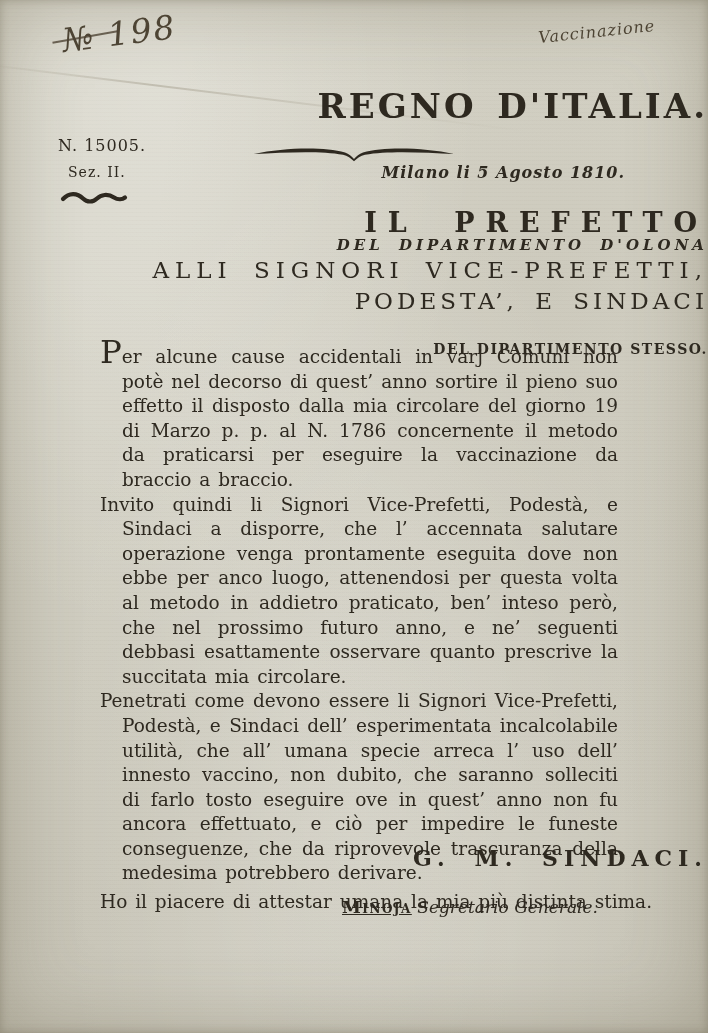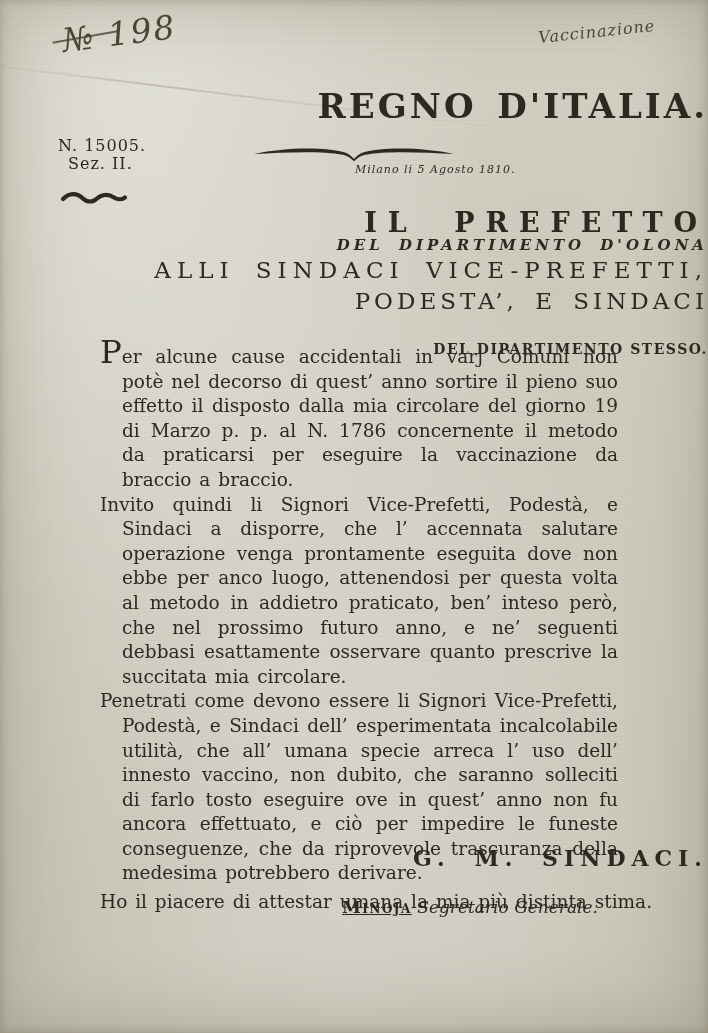--- a/index.html
+++ b/index.html
@@ -48,25 +48,25 @@
     transform: rotate(-10deg);
   }
 
   .centered { position: absolute; left: 0; width: 708px; text-align: right; white-space: nowrap; }
 
   .title { top: 86px; font-size: 34px; letter-spacing: 3px; word-spacing: 6px; font-weight: 600; }
 
   .title-flourish { position: absolute; left: 50%; top: 144px; transform: translateX(-50%); }
 
   .ref-num  { position: absolute; left: 58px; top: 136px; font-size: 16px; letter-spacing: 1px; }
-  .ref-sez  { position: absolute; left: 68px; top: 154px; font-size: 16px; letter-spacing: 1px; }
+  .ref-sez  { position: absolute; left: 68px; top: 164px; font-size: 14px; letter-spacing: 1px; }
   .ref-flourish { position: absolute; left: 60px; top: 190px; }
 
-  .dateline { position: absolute; left: 355px; top: 163px; width: 270px; text-align: left;
-              font-style: italic; font-size: 11px; letter-spacing: 1px; }
+  .dateline { position: absolute; left: 355px; top: 163px; width: 270px; text-align: right;
+              font-style: italic; font-size: 16px; letter-spacing: 1px; font-weight: bold; }
 
   .h-prefetto   { top: 207px; font-size: 27px; letter-spacing: 11px; word-spacing: 16px; font-weight: 600; }
   .h-olona      { top: 236px; font-size: 15px; font-style: italic; letter-spacing: 4px; word-spacing: 6px; font-weight: 600; }
   .h-alli       { top: 257px; font-size: 23px; letter-spacing: 6px; word-spacing: 8px; font-weight: 500; }
   .h-podesta    { top: 288px; font-size: 23px; letter-spacing: 4px; word-spacing: 6px; font-weight: 500; }
   .h-stesso     { top: 317px; font-size: 14px; letter-spacing: 1.5px; font-weight: 700; margin-top: 24px; }
 
   .body-text {
     position: absolute;
     left: 100px; top: 341px;
@@ -124,21 +124,21 @@
   <div class="ref-flourish">
     <svg width="68" height="16" viewBox="0 0 68 16">
       <path class="ink-stroke" stroke-width="4.2" d="M3 9 C 9 2.5, 17 2.5, 23 8.5 C 27 12.5, 33 12.5, 37 8.5 C 41 4.5, 48 3.5, 54 7.5 C 58 10.2, 62.5 9.5, 65 7.5"></path>
     </svg>
   </div>
 
   <div class="dateline">Milano li 5 Agosto 1810.</div>
 
   <div class="centered h-prefetto">IL PREFETTO</div>
   <div class="centered h-olona">DEL DIPARTIMENTO D'OLONA</div>
-  <div class="centered h-alli">ALLI SINDACI VICE-PREFETTI,</div>
+  <div class="centered h-alli">ALLI SIGNORI VICE-PREFETTI,</div>
   <div class="centered h-podesta">PODESTA’, E SINDACI</div>
   <div class="centered h-stesso">DEL DIPARTIMENTO STESSO.</div>
 
   <div class="body-text">
     <p class="par par-first">Per alcune cause accidentali in varj Comuni non potè nel decorso di quest’ anno sortire il pieno suo effetto il disposto dalla mia circolare del giorno 19 di Marzo p. p. al N. 1786 concernente il metodo da praticarsi per eseguire la vaccinazione da braccio a braccio.</p>
     <p class="par">Invito quindi li Signori Vice-Prefetti, Podestà, e Sindaci a disporre, che l’ accennata salutare operazione venga prontamente eseguita dove non ebbe per anco luogo, attenendosi per questa volta al metodo in addietro praticato, ben’ inteso però, che nel prossimo futuro anno, e ne’ seguenti debbasi esattamente osservare quanto prescrive la succitata mia circolare.</p>
     <p class="par">Penetrati come devono essere li Signori Vice-Prefetti, Podestà, e Sindaci dell’ esperimentata incalcolabile utilità, che all’ umana specie arreca l’ uso dell’ innesto vaccino, non dubito, che saranno solleciti di farlo tosto eseguire ove in quest’ anno non fu ancora effettuato, e ciò per impedire le funeste conseguenze, che da riprovevole trascuranza della medesima potrebbero derivare.</p>
     <p class="par par-close">Ho il piacere di attestar umana la mia più distinta stima.</p>
   </div>
 

